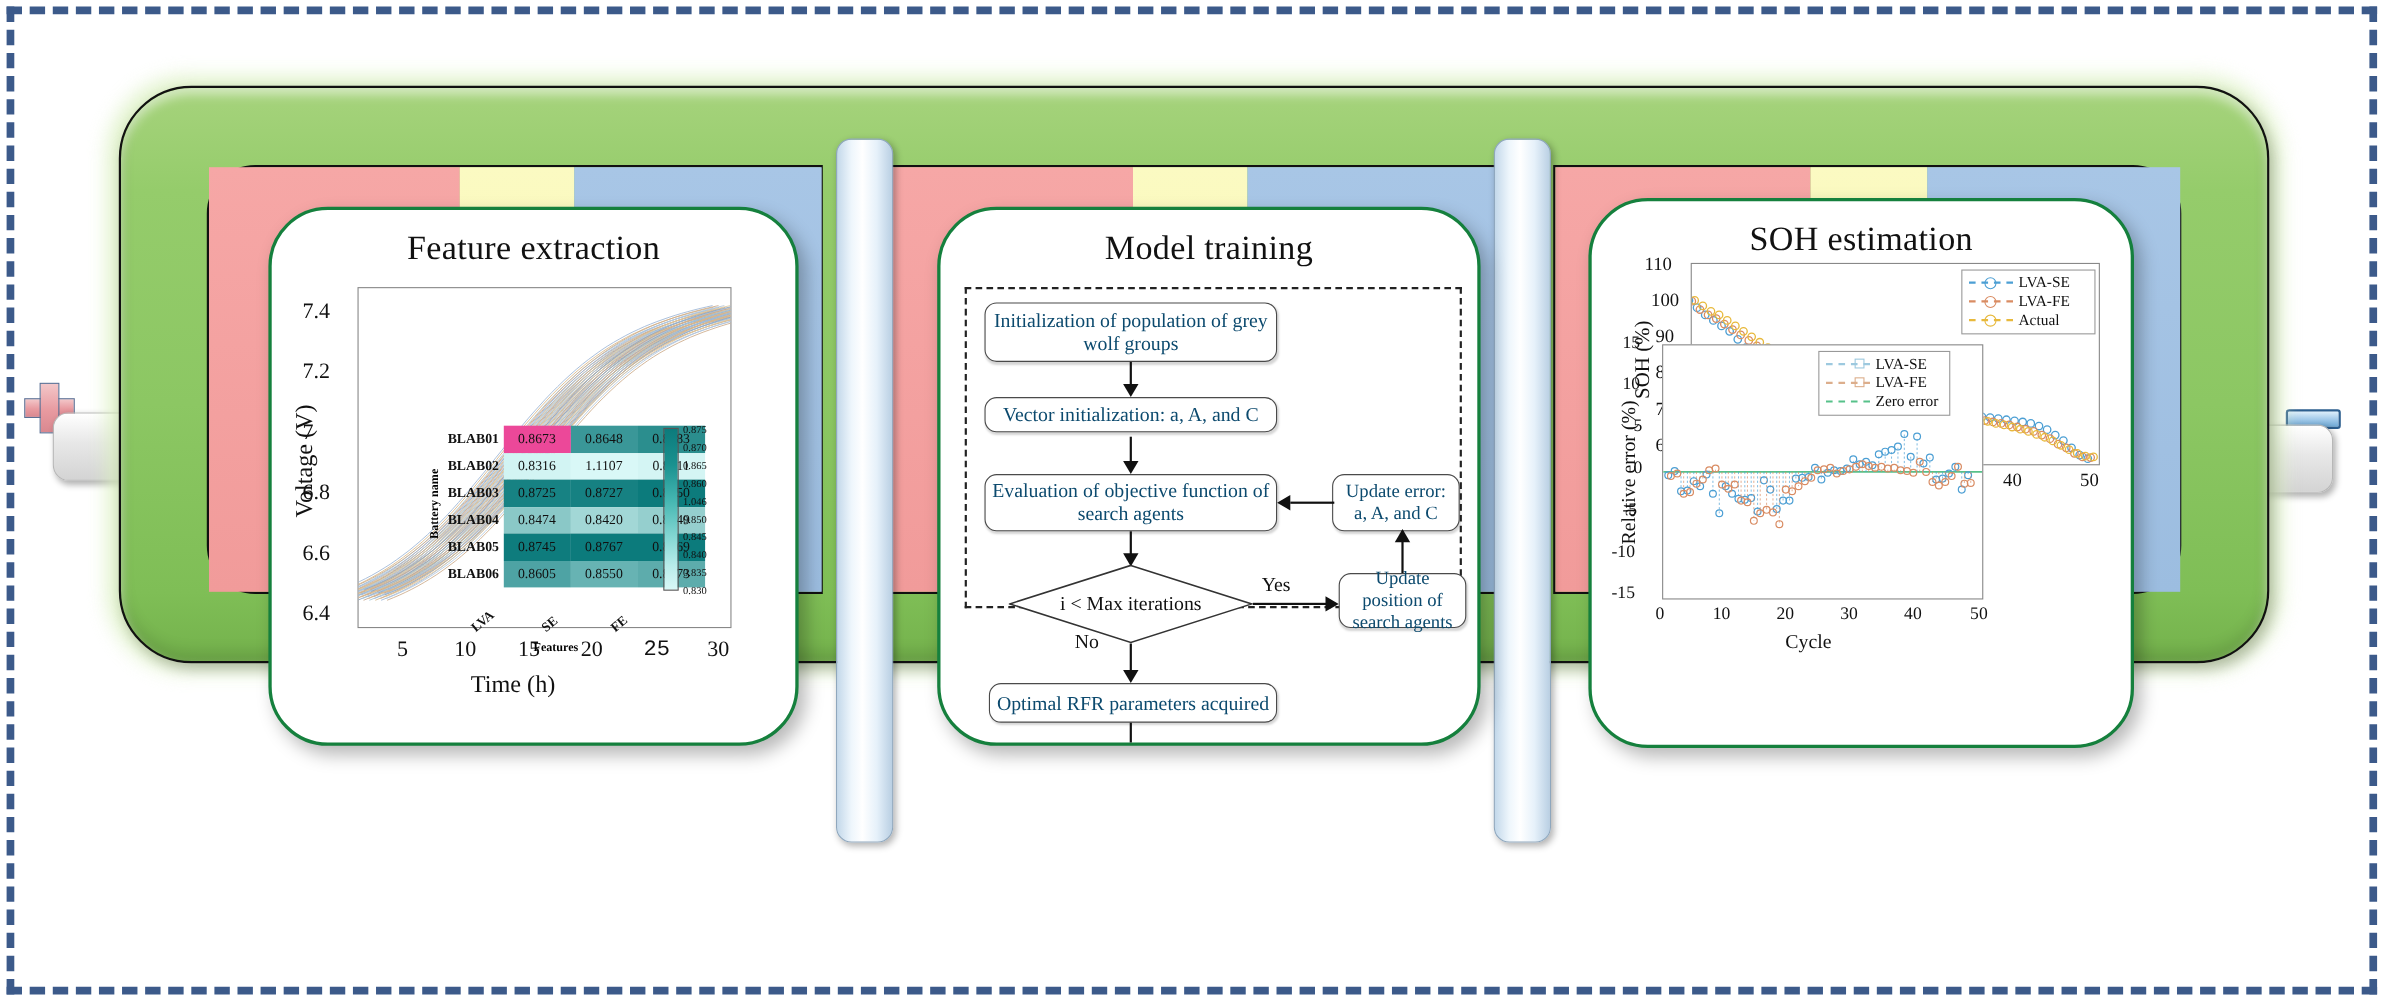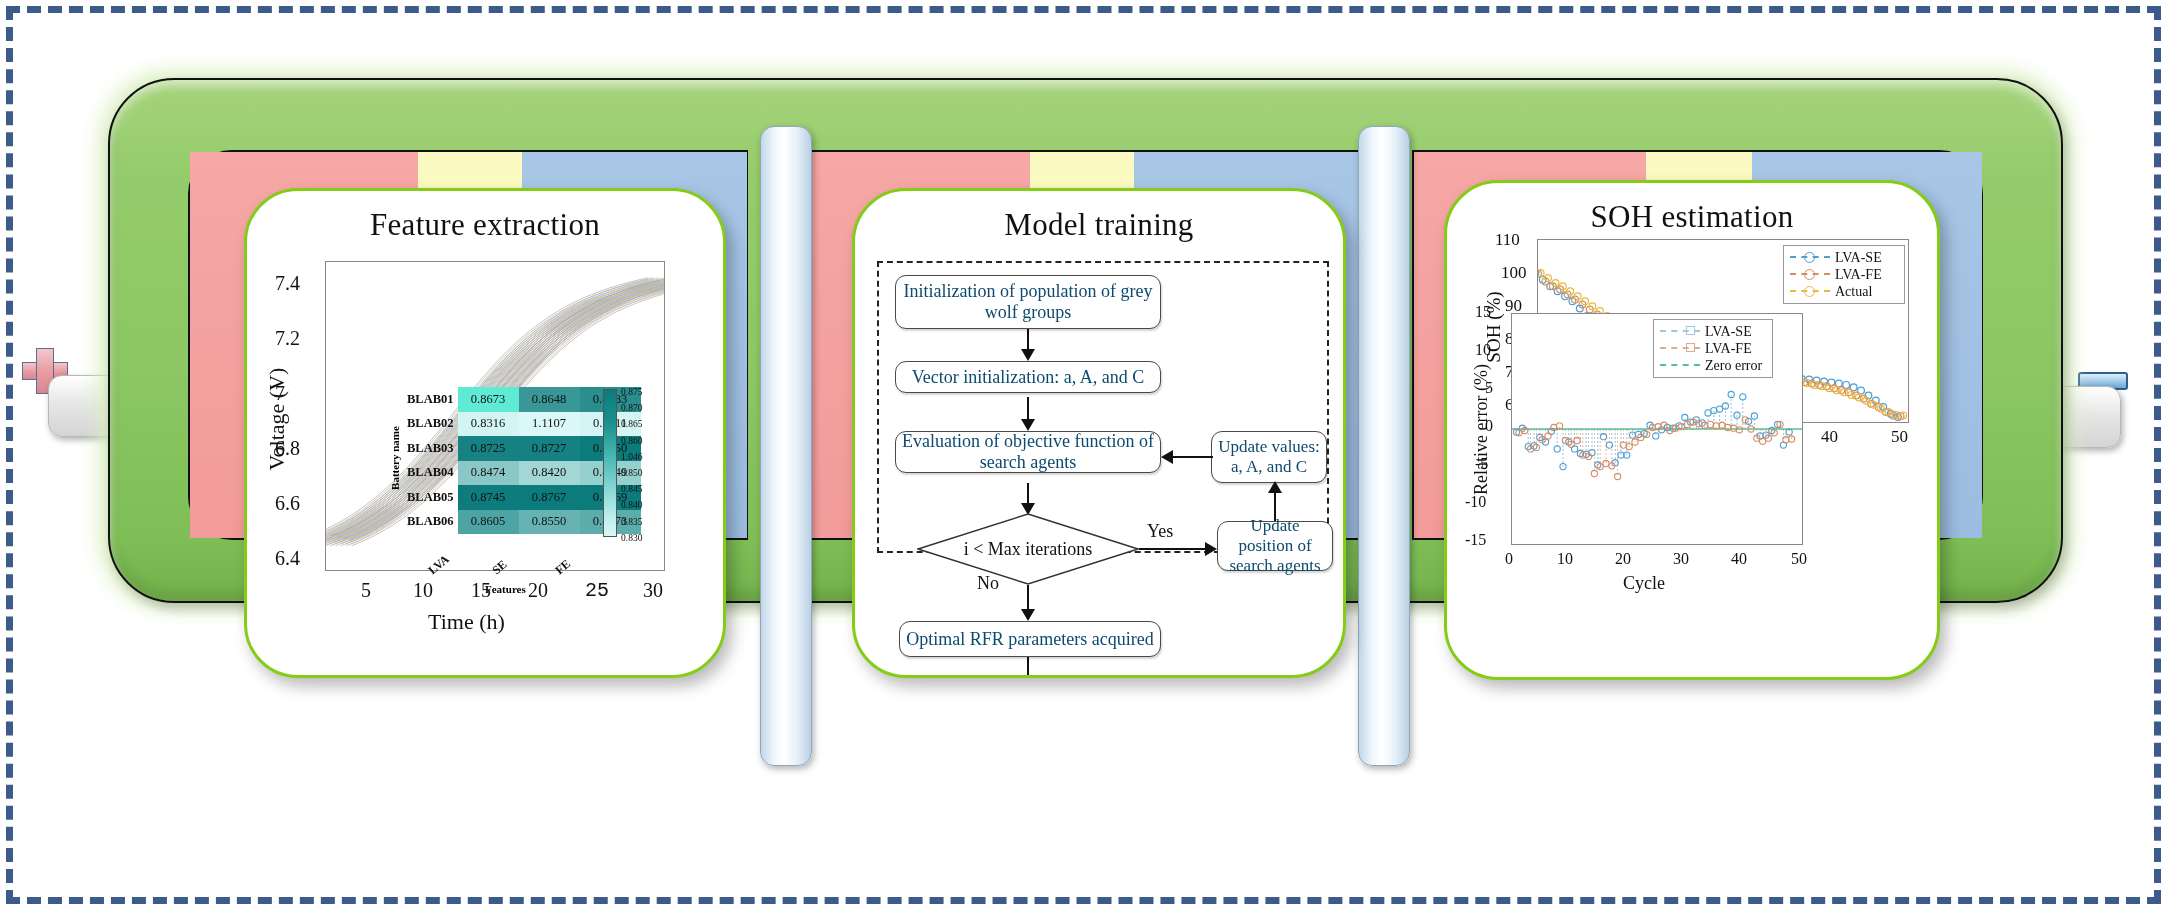--- a/index.html
+++ b/index.html
@@ -36,21 +36,21 @@
   }
   .cell .seg{ position:absolute; top:0; bottom:0; }
   .seg-red   { background:linear-gradient(180deg,#f6a7a6,#f19b9a); }
   .seg-yellow{ background:linear-gradient(180deg,#fbfac2,#f7f5ae); }
   .seg-blue  { background:linear-gradient(180deg,#a8c6e6,#9cbde0); }
 
   
   .card{
     position:absolute;
     background:#fff;
-    border:3px solid #84cc16;
+    border:3px solid #15803d;
     border-radius:54px;
     box-shadow: 6px 8px 16px rgba(0,0,0,.28);
     overflow:hidden;
   }
   .card-title{
     position:absolute; left:0; right:0; top:16px;
     text-align:center; font-size:31px; color:#111; letter-spacing:.3px;
   }
 
   
@@ -282,21 +282,21 @@
             <path d="M27.4,275.7L33.1,273.4L38.7,271.0L44.3,268.4L50.0,265.6L55.6,262.6L61.2,259.4L66.9,256.0L72.5,252.4L78.1,248.5L83.8,244.4L89.4,240.1L95.0,235.5L100.7,230.7L106.3,225.6L111.9,220.2L117.6,214.6L123.2,208.8L128.8,202.7L134.5,196.4L140.1,190.0L145.7,183.4L151.4,176.6L157.0,169.8L162.6,162.9L168.3,155.9L173.9,148.9L179.5,142.0L185.2,135.1L190.8,128.3L196.4,121.6L202.1,115.1L207.7,108.8L213.3,102.6L219.0,96.7L224.6,91.0L230.2,85.6L235.9,80.4L241.5,75.4L247.1,70.7L252.8,66.3L258.4,62.1L264.0,58.1L269.7,54.4L275.3,50.9L280.9,47.7L286.6,44.6L292.2,41.7L297.8,39.1L303.5,36.5L309.1,34.2L314.7,32.0L320.4,30.0L326.0,28.0L331.6,26.2L337.3,24.5L342.9,22.9L348.5,21.4L354.2,20.0L359.8,18.7L365.4,17.4" fill="none" stroke="#d9b98c" stroke-width="0.9" opacity="0.9"></path>
           </g>
       </svg>
     </div>
 
     <div class="heat" style="left:160px; top:196px;">
       <table>
         <tbody id="heat-body">
             <tr>
               <td class="rowlbl">BLAB01</td>
-              <td class="v" style="background: #5eead4; text-align: center;">0.8673</td>
+              <td class="v" style="background: #ec4899; text-align: center;">0.8673</td>
               <td class="v" style="background: rgb(58, 151, 152);">0.8648</td>
               <td class="v" style="background: rgb(43, 142, 142);">0.8683</td>
             </tr>
             <tr>
               <td class="rowlbl">BLAB02</td>
               <td class="v" style="background: rgb(210, 244, 243);">0.8316</td>
               <td class="v" style="background: rgb(217, 248, 247);">1.1107</td>
               <td class="v" style="background: rgb(212, 245, 244);">0.8311</td>
             </tr>
             <tr>
@@ -353,22 +353,22 @@
     <div class="dashbox" style="left:22px; top:70px; width:452px; height:292px;"></div>
 
     <div class="fnode" style="left:40px; top:84px; width:266px; height:54px;">Initialization of population of grey wolf groups</div>
     <div class="arr" style="left:172px; top:138px; width:2px; height:22px;"></div>
     <div class="arrhead ah-down" style="left:166px; top:158px;"></div>
 
     <div class="fnode" style="left:40px; top:170px; width:266px; height:32px;">Vector initialization: a, A, and C</div>
     <div class="arr" style="left:172px; top:206px; width:2px; height:24px;"></div>
     <div class="arrhead ah-down" style="left:166px; top:228px;"></div>
 
-    <div class="fnode" style="left:40px; top:240px; width:266px; height:42px;">Evaluation of objective function of search agents</div>
-    <div class="fnode" style="left:356px; top:240px; width:116px; height:52px; font-size:17px;">Update values: a, A, and C</div>
+    <div class="fnode" style="left:40px; top:240px; width:266px; height:52px;">Evaluation of objective function of search agents</div>
+    <div class="fnode" style="left:356px; top:240px; width:116px; height:52px; font-size:17px;">Update error: a, A, and C</div>
     <div class="arr" style="left:318px; top:265px; width:40px; height:2px;"></div>
     <div class="arrhead ah-left" style="left:306px; top:259px;"></div>
 
     <div class="arr" style="left:172px; top:292px; width:2px; height:22px;"></div>
     <div class="arrhead ah-down" style="left:166px; top:312px;"></div>
 
     <div class="fdiam" style="left:62px; top:322px; width:222px; height:72px;">
       <svg width="222" height="72" viewBox="0 0 222 72">
         <polygon points="111,1 221,36 111,71 1,36" fill="#fff" stroke="#333" stroke-width="1.4"></polygon>
       </svg>

